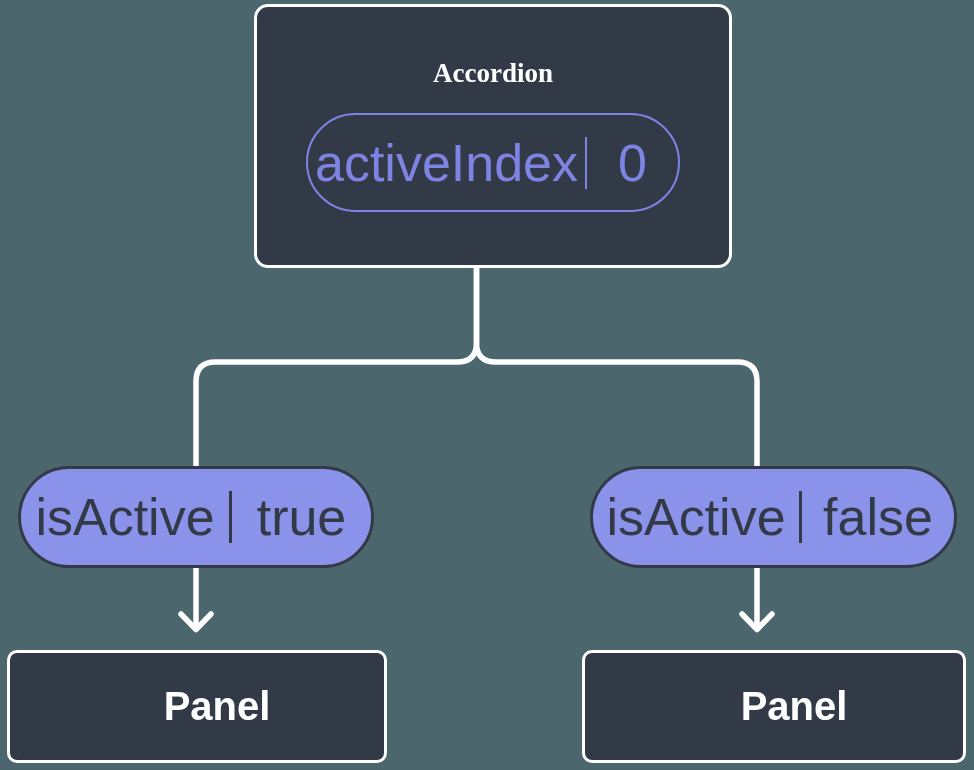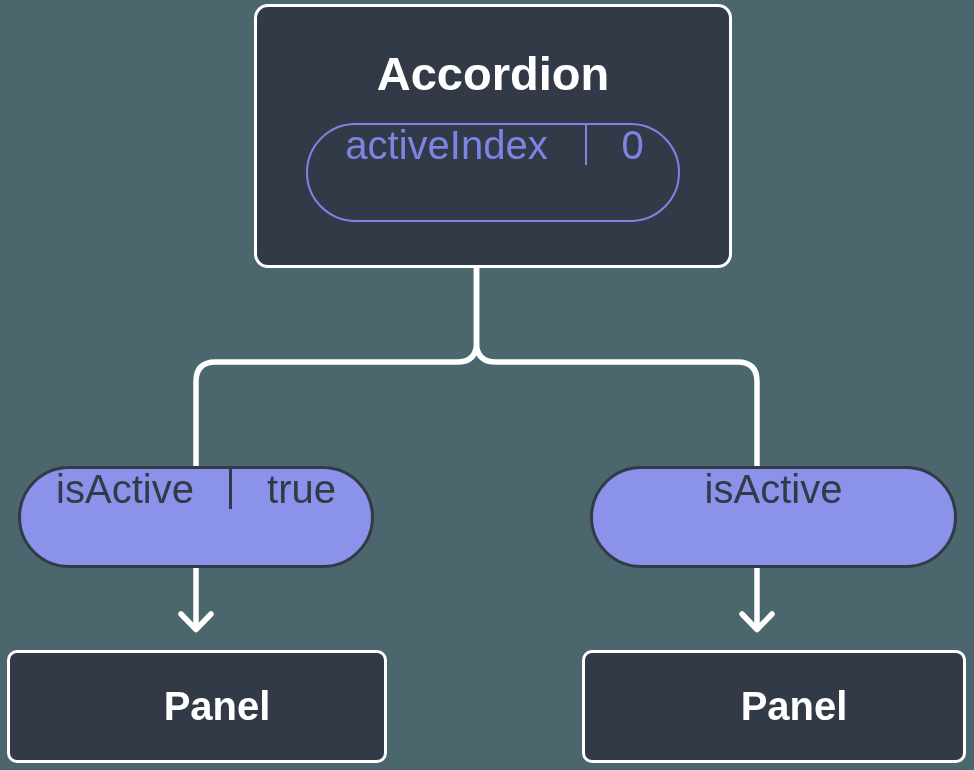--- a/index.html
+++ b/index.html
@@ -48,31 +48,32 @@
     left: 254px; top: 4px;
     width: 478px; height: 264px;
     border-radius: 14px;
     display: flex;
     flex-direction: column;
     align-items: center;
     justify-content: center;
     gap: 26px;
   }
   .node-title {
-    font-size: 47px;
+    font-size: 27px;
     font-weight: 600;
     line-height: 1;
     color: var(--c-text-light);
+    font-family: Liberation Serif, serif;
   }
 
   .pill {
     display: flex;
-    align-items: flex-start;
+    align-items: center;
     line-height: 1;
-    font-size: 40px;
+    font-size: 52px;
   }
   .pill .cell {
     display: flex;
     align-items: center;
     justify-content: center;
   }
   .pill .cell-name { flex: 1 1 auto; }
 
   .pill-outline {
     width: 374px; height: 99px;
@@ -139,20 +140,21 @@
     </div>
   </div>
 
   <div class="pill pill-filled pill-true">
     <span class="cell cell-name">isActive</span>
     <span class="cell cell-value">true</span>
   </div>
 
   <div class="pill pill-filled pill-false">
     <span class="cell cell-name">isActive</span>
+    <span class="cell cell-value">false</span>
   </div>
 
   <div class="node node-panel panel-left">
     <span>Panel</span>
   </div>
 
   <div class="node node-panel panel-right">
     <span>Panel</span>
   </div>
 

